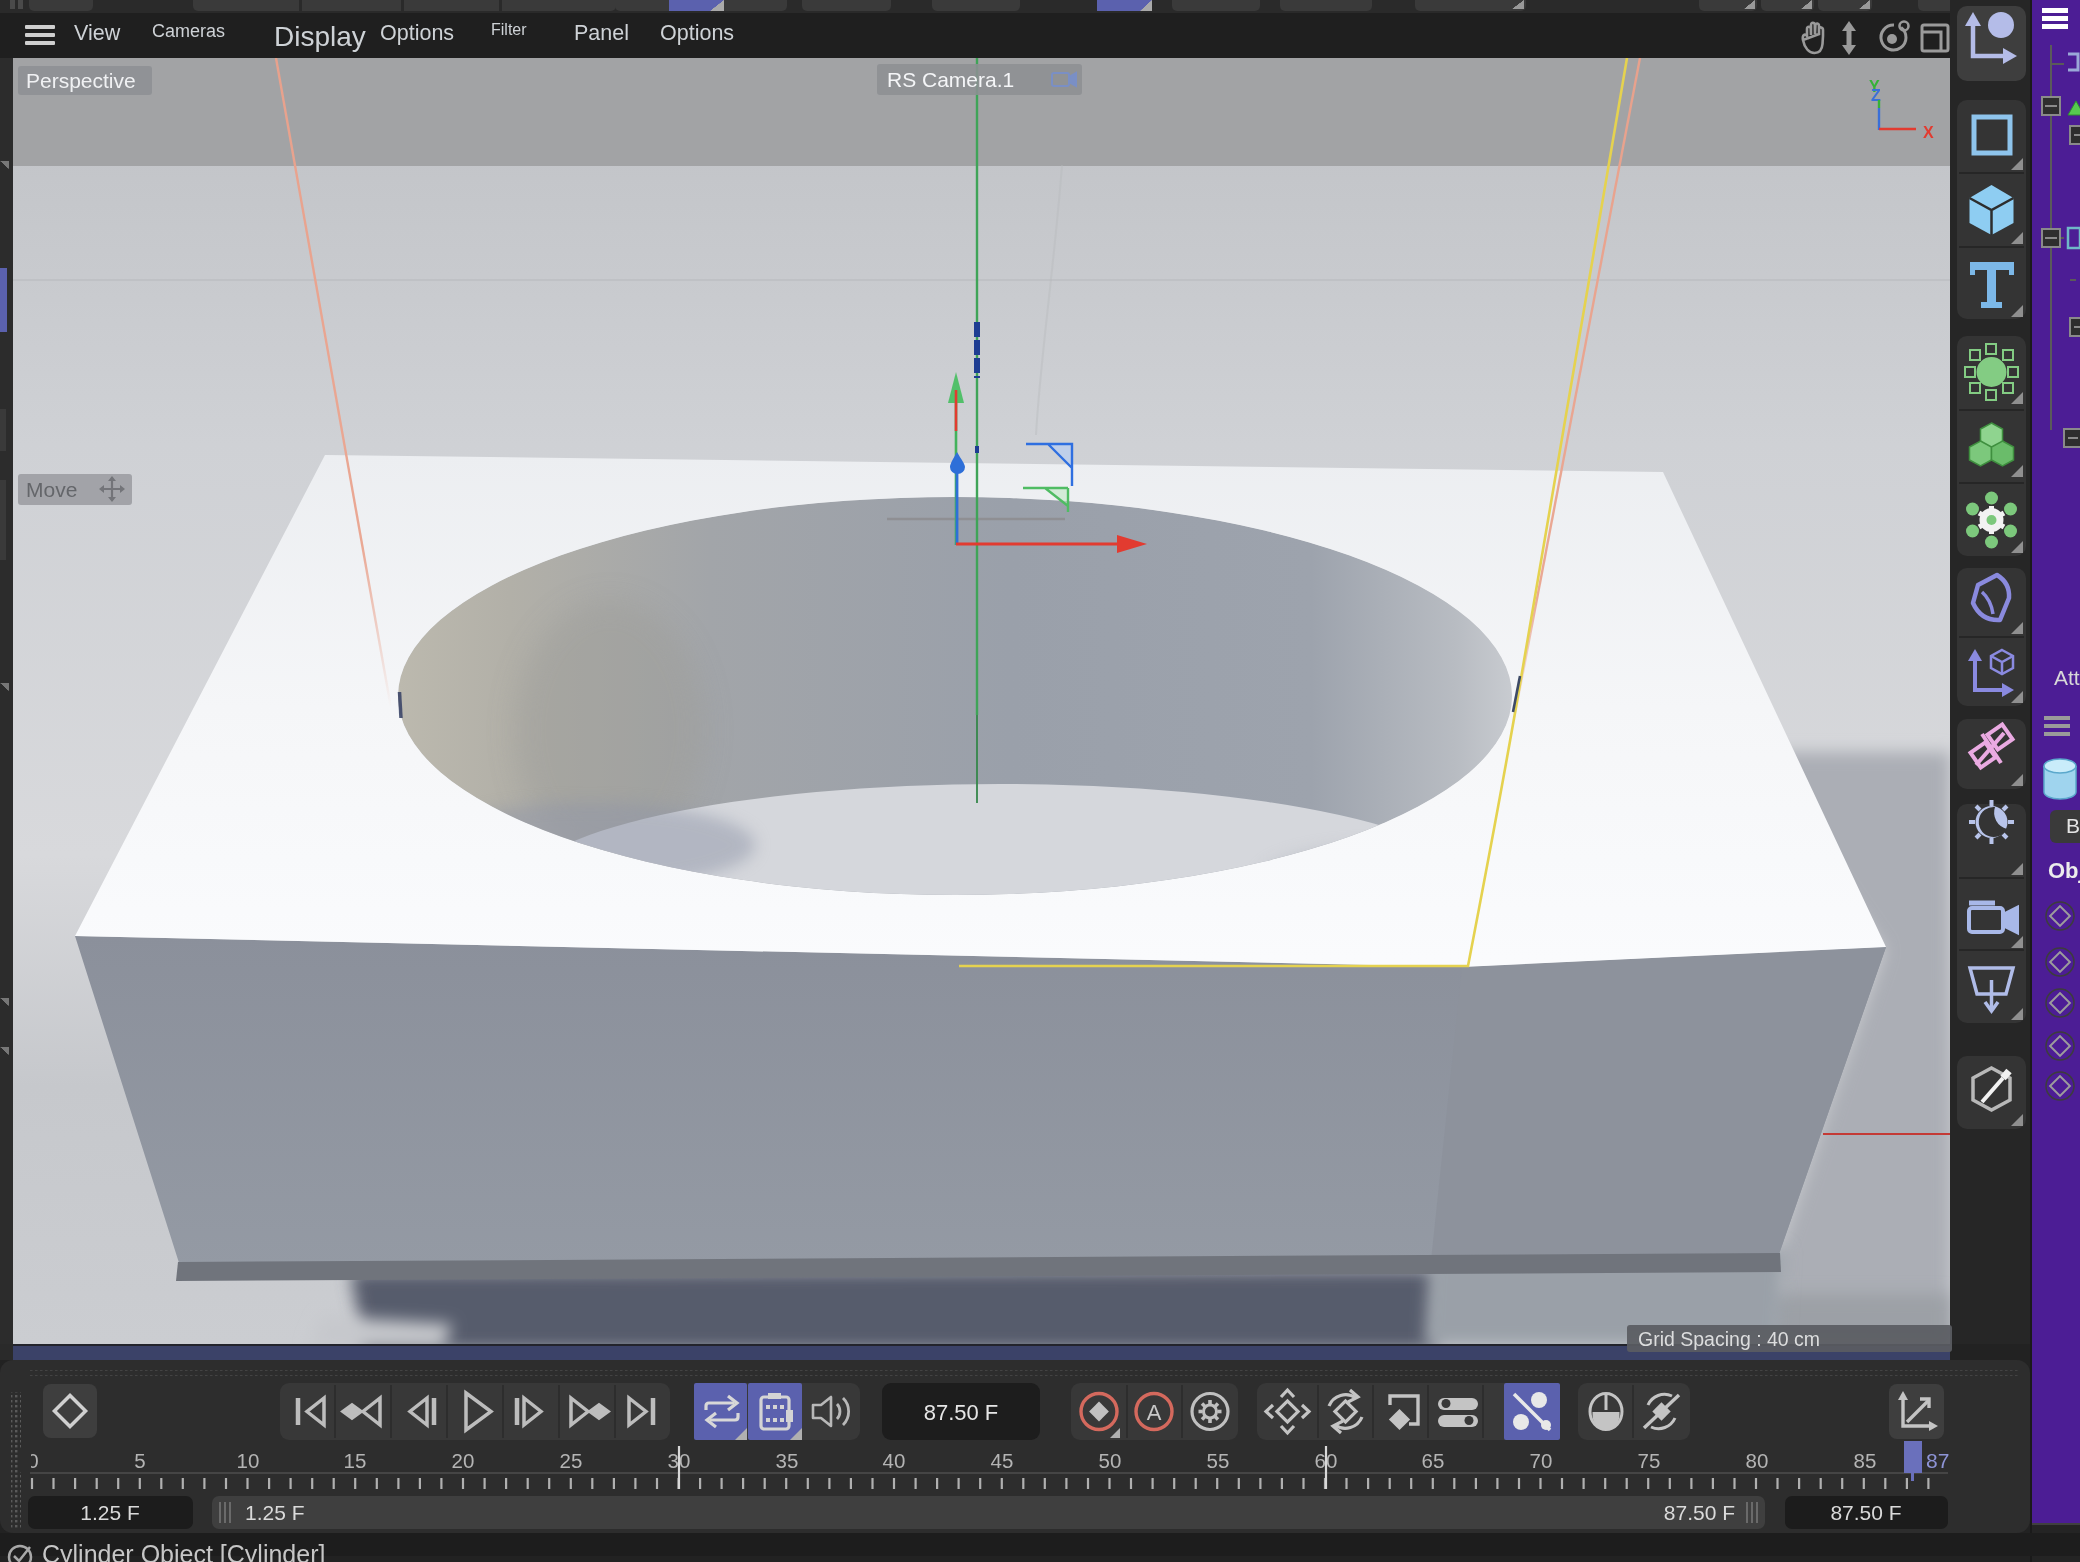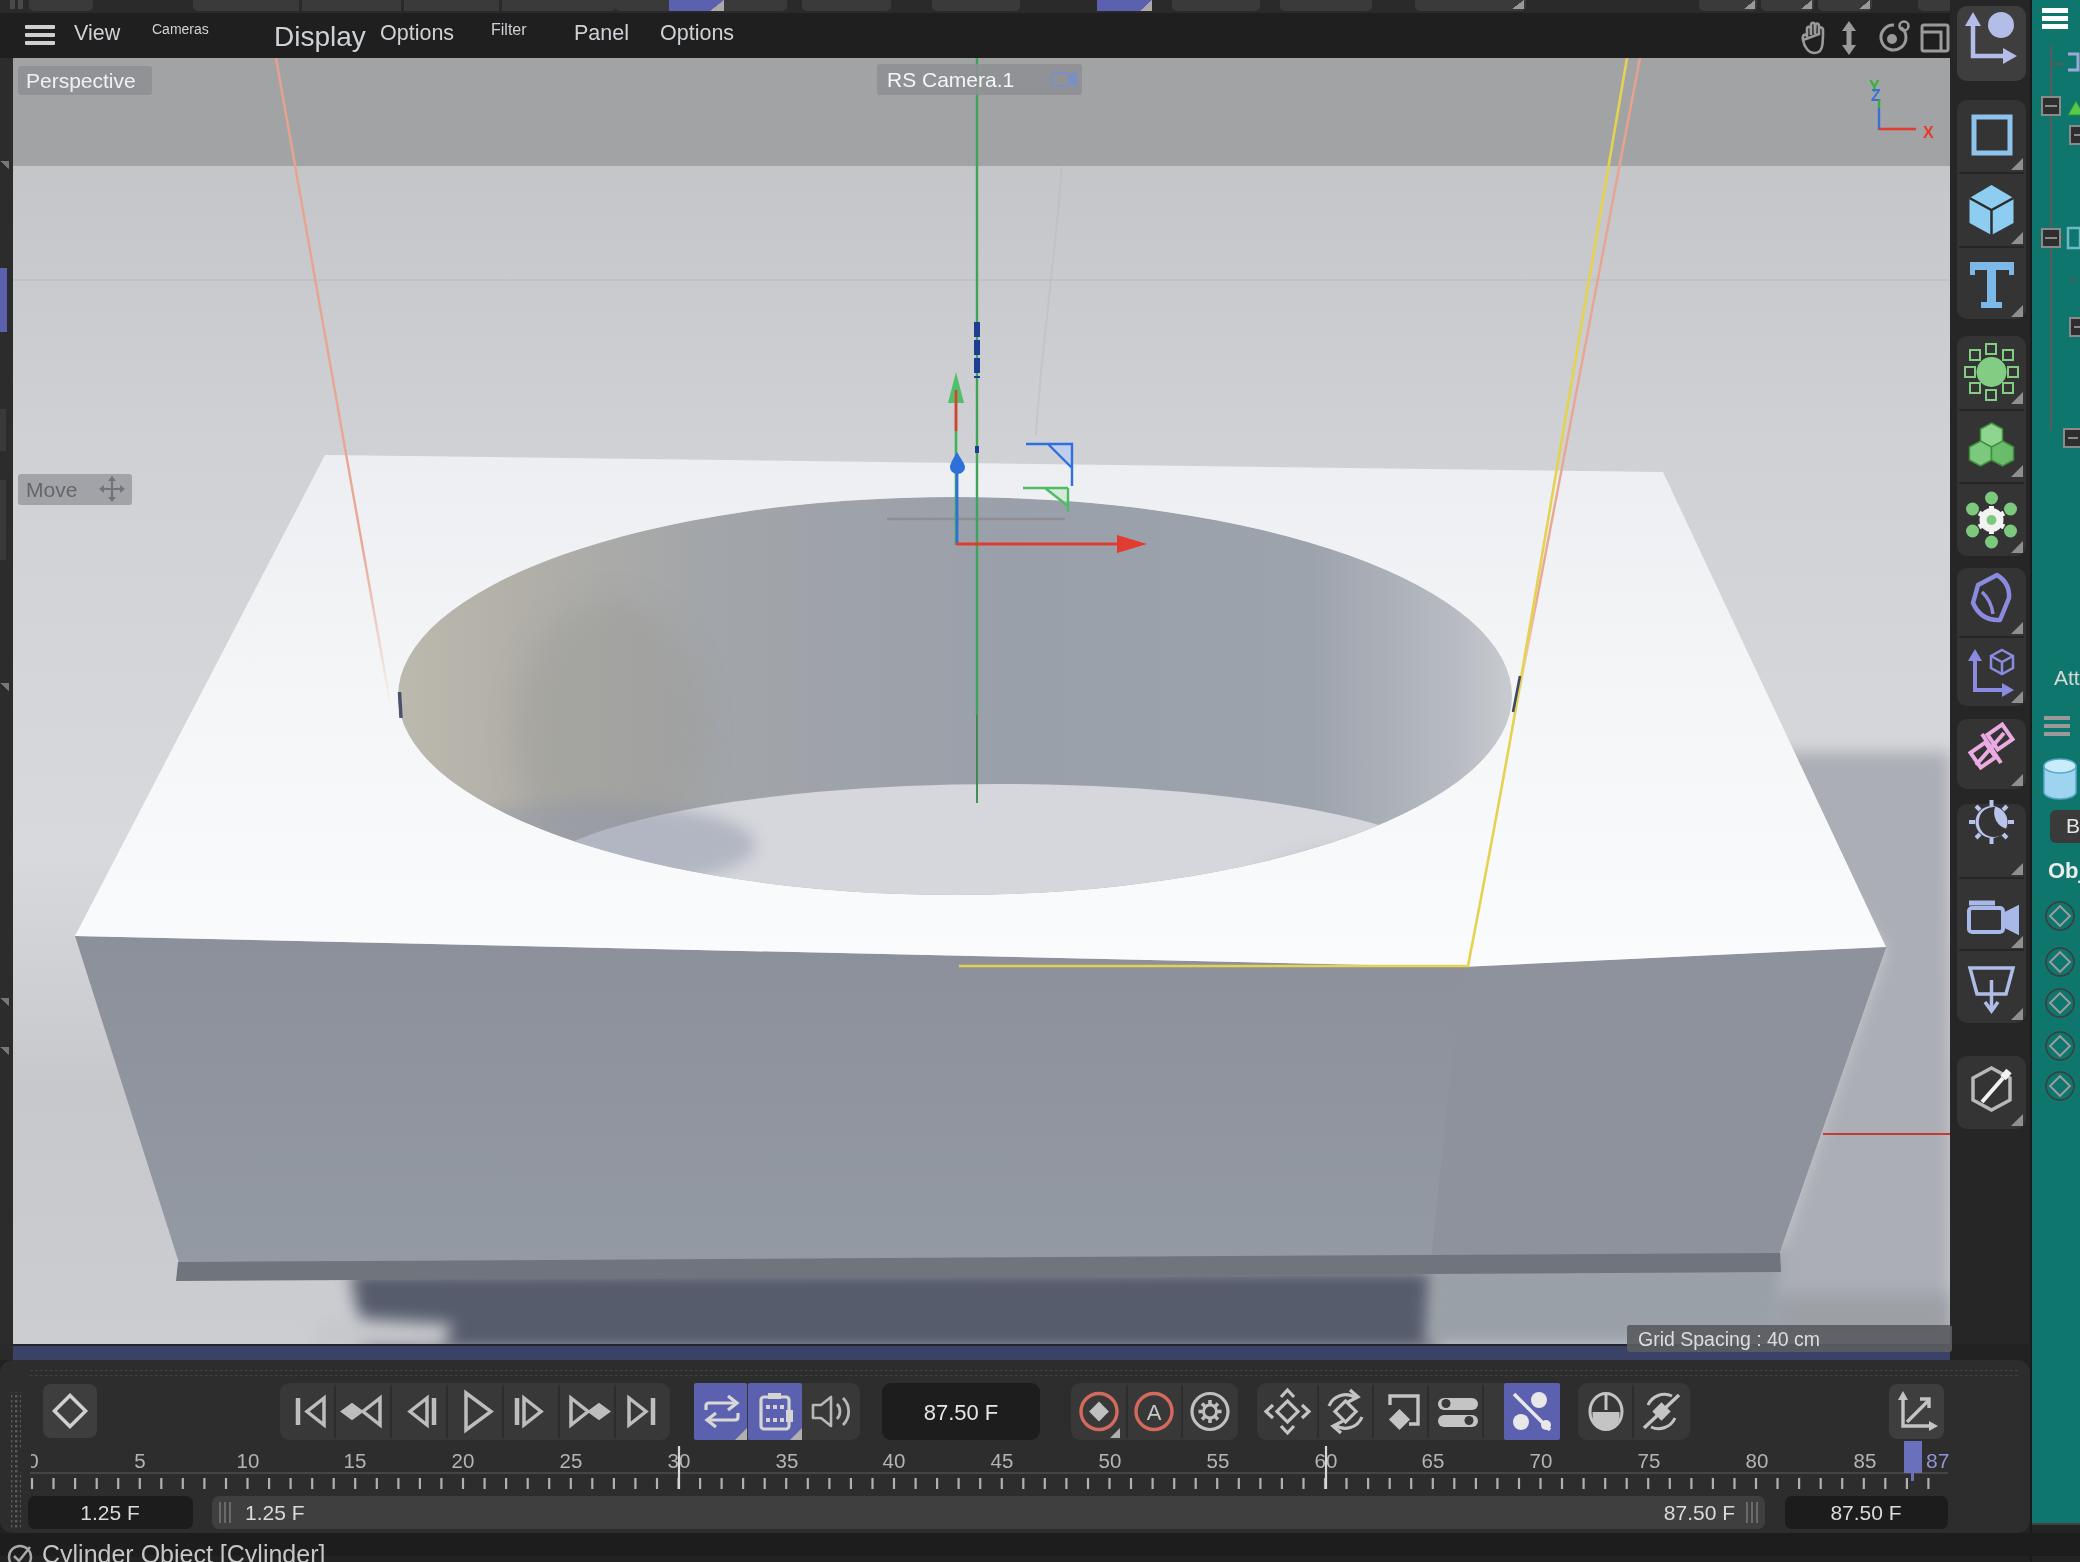--- a/index.html
+++ b/index.html
@@ -36,21 +36,21 @@
   <div class="abs" style="left:1818px;top:0;width:54px;height:11px;background:#3a3a3a;border-radius:0 0 5px 5px;"></div>
   <div class="abs" style="left:1859px;top:2;width:11px;height:9px;background:linear-gradient(to top left,#999 49%,transparent 51%);"></div>
   <div class="abs" style="left:1918px;top:0;width:66px;height:11px;background:#3a3a3a;border-radius:0 0 5px 5px;"></div>
 </div>
 
 <div class="abs" style="left:0;top:13px;width:1950px;height:45px;background:#1f1f1f;">
   <div class="abs" style="left:25px;top:12px;width:30px;height:4px;background:#cfcfcf;border-radius:1px;"></div>
   <div class="abs" style="left:25px;top:20px;width:30px;height:4px;background:#cfcfcf;border-radius:1px;"></div>
   <div class="abs" style="left:25px;top:28px;width:30px;height:4px;background:#cfcfcf;border-radius:1px;"></div>
   <div class="abs" style="left:74px;top:8px;font-size:21.5px;color:#ced2d6;text-align:right;">View</div>
-  <div class="abs" style="left:152px;top:8px;font-size:14px;color:#ced2d6;">Cameras</div>
+  <div class="abs" style="left:152px;top:8px;font-size:18px;color:#ced2d6;">Cameras</div>
   <div class="abs" style="left:274px;top:8px;font-size:28px;color:#ced2d6;">Display</div>
   <div class="abs" style="left:380px;top:8px;font-size:21.5px;color:#ced2d6;">Options</div>
   <div class="abs" style="left:491px;top:8px;font-size:16px;color:#ced2d6;">Filter</div>
   <div class="abs" style="left:574px;top:8px;font-size:21.5px;color:#ced2d6;">Panel</div>
   <div class="abs" style="left:660px;top:8px;font-size:21.5px;color:#ced2d6;">Options</div>
 
   <svg class="abs" style="left:1794px;top:6px;" width="160" height="40" viewBox="0 0 160 40">
     <g stroke="#9a9a9a" fill="none" stroke-width="2.6">
       <path d="M9 21 C8 16 11 14 13 17 L13 10 C13 7 16.6 7 16.8 10 L17 16 M17 15 L17 6 C17 3 20.6 3 20.8 6 L21 15 M21 14 L21.4 6.5 C21.6 3.5 25 4 25 7 L25 15 M25 15 L25 10 C25.5 7.5 29 8 29 11 L29 17 L28.5 25 C28 31 25 34 20.5 34 C15 34 10.5 29 9 21 Z"></path>
       <g fill="#9a9a9a" stroke="none">
@@ -354,21 +354,21 @@
     <g stroke="#b8b8b8" stroke-width="3.5" fill="none">
       <polygon points="34.5,1068 53,1078 53,1100 34.5,1110 16,1100 16,1078"></polygon>
       <g stroke="#f2f2f2" stroke-width="4">
         <line x1="25" y1="1102" x2="46" y2="1078"></line>
         <path d="M46 1078 l6 -7" stroke-width="7"></path>
       </g>
     </g>
   </svg>
 </div>
 
-<div class="abs" style="left:2030px;top:0;width:50px;height:1562px;background:#0f766e;border-left:2px solid #1a1a1a;">
+<div class="abs" style="left:2030px;top:0;width:50px;height:1562px;background:#4c1d95;border-left:2px solid #1a1a1a;">
   <div class="abs" style="left:10px;top:8px;width:26px;height:5px;background:#fff;"></div>
   <div class="abs" style="left:10px;top:16px;width:26px;height:5px;background:#fff;"></div>
   <div class="abs" style="left:10px;top:24px;width:26px;height:5px;background:#fff;"></div>
   <svg class="abs" style="left:0;top:40px;" width="50" height="420" viewBox="0 0 50 420">
     <g stroke="#5a5a5a" stroke-width="2" fill="none">
       <path d="M19 5 V390"></path>
       <path d="M19 24 H32"></path>
         <path d="M19 66 H28"></path>
         <path d="M38 96 H44"></path>
       <path d="M19 198 H32"></path>

